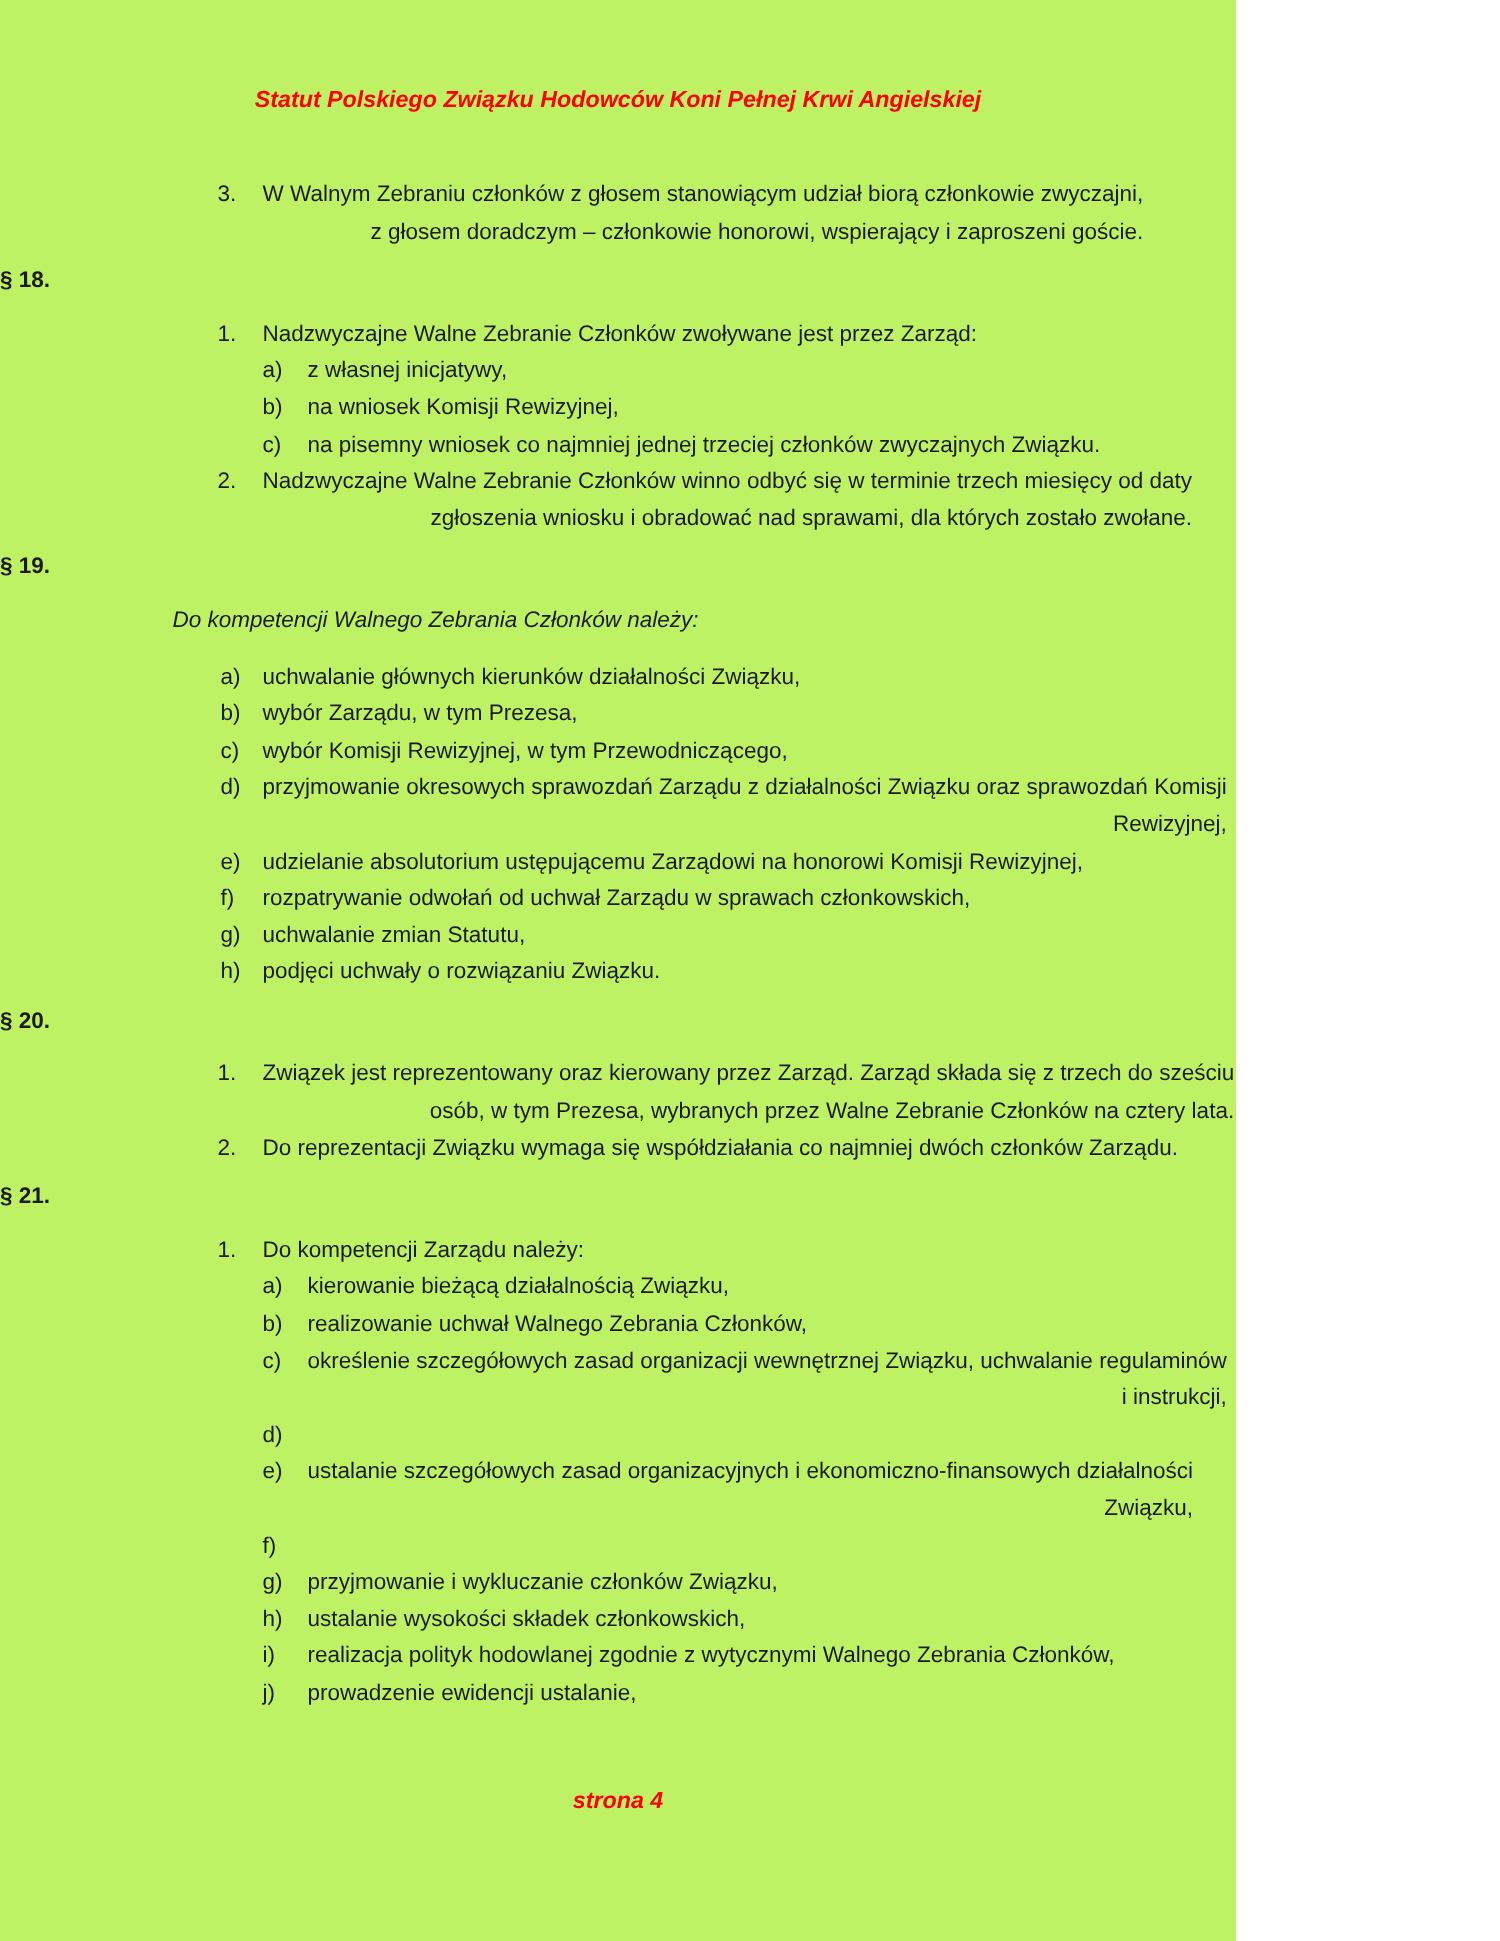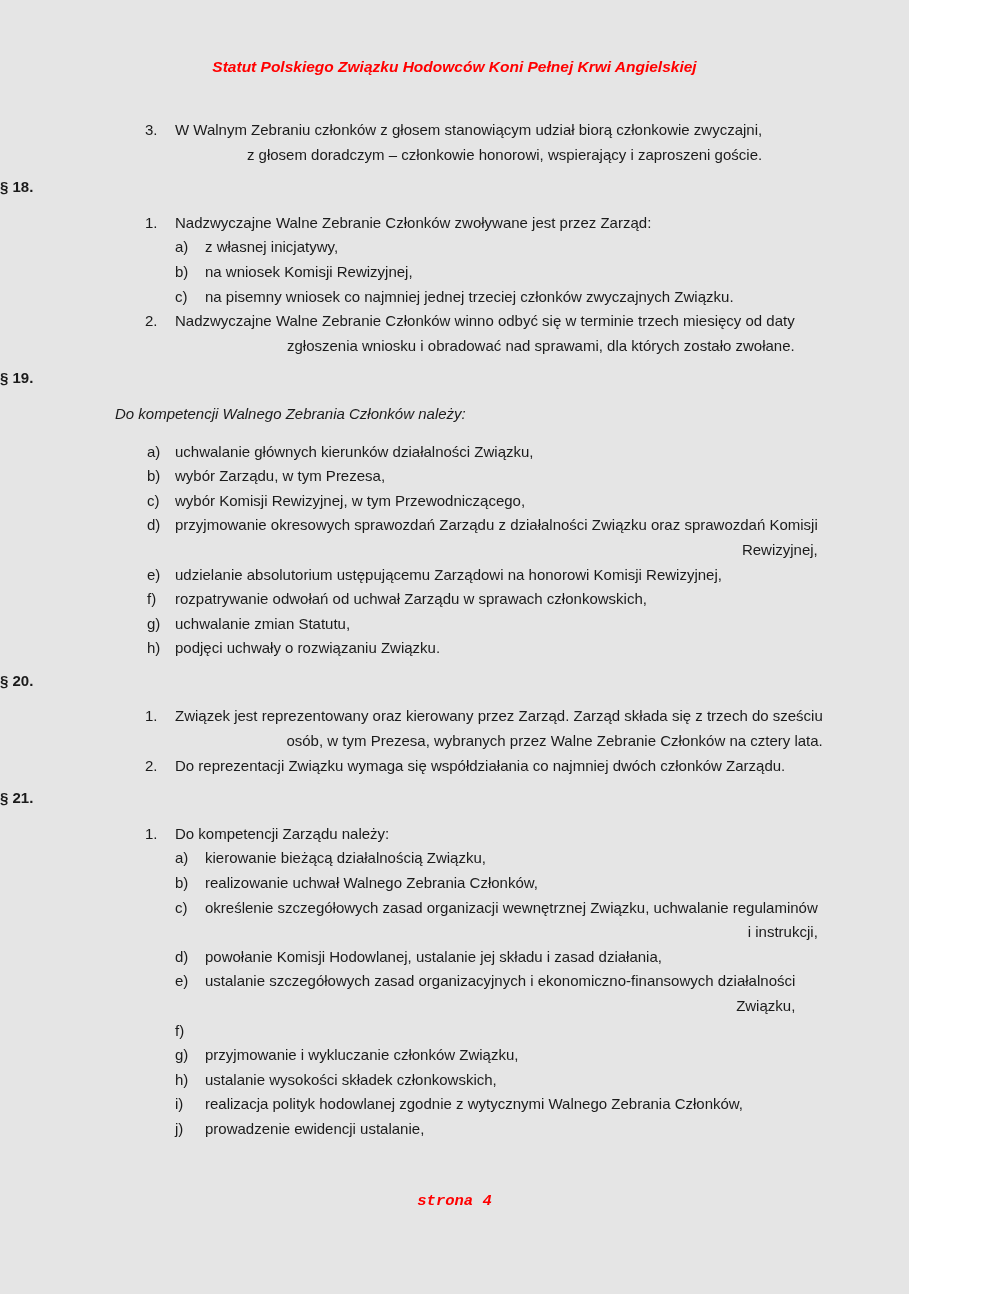--- a/index.html
+++ b/index.html
@@ -9,23 +9,23 @@
   }
   body {
     width: 1000px;
     height: 1294px;
     font-family: "Liberation Sans", sans-serif;
     color: #1b1b1b;
     overflow: hidden;
   }
   .page {
     position: relative;
-    width: 909px;
+    width: 824px;
     height: 1294px;
-    background: #e5e5e5;
+    background: #bef264;
     box-sizing: border-box;
   }
   .doc-title {
     margin: 0;
     padding-top: 57px;
     text-align: center;
     font-size: 15.5px;
     line-height: 20px;
     font-weight: bold;
     font-style: italic;
@@ -167,21 +167,20 @@
         <span class="marker">b)</span>
         <span class="text">realizowanie uchwał Walnego Zebrania Członków,</span>
       </div>
       <div class="row lvl-l2">
         <span class="marker">c)</span>
         <span class="text">określenie szczegółowych zasad organizacji wewnętrznej Związku, uchwalanie regulaminów
 i instrukcji,</span>
       </div>
       <div class="row lvl-l2">
         <span class="marker">d)</span>
-        <span class="text">powołanie Komisji Hodowlanej, ustalanie jej składu i zasad działania,</span>
       </div>
       <div class="row lvl-l2">
         <span class="marker">e)</span>
         <span class="text">ustalanie szczegółowych zasad organizacyjnych i ekonomiczno-finansowych działalności
 Związku,</span>
       </div>
       <div class="row lvl-l2">
         <span class="marker">f)</span>
       </div>
       <div class="row lvl-l2">
@@ -195,14 +194,14 @@
       <div class="row lvl-l2">
         <span class="marker">i)</span>
         <span class="text">realizacja polityk hodowlanej zgodnie z wytycznymi Walnego Zebrania Członków,</span>
       </div>
       <div class="row lvl-l2">
         <span class="marker">j)</span>
         <span class="text">prowadzenie ewidencji ustalanie,</span>
       </div>
     </div>
 
-  <div class="page-footer" style="color: rgb(255, 0, 0); font-family: Liberation Mono, monospace;">strona 4</div>
+  <div class="page-footer" style="color: rgb(255, 0, 0);">strona 4</div>
 </div>
 
 </body></html>

